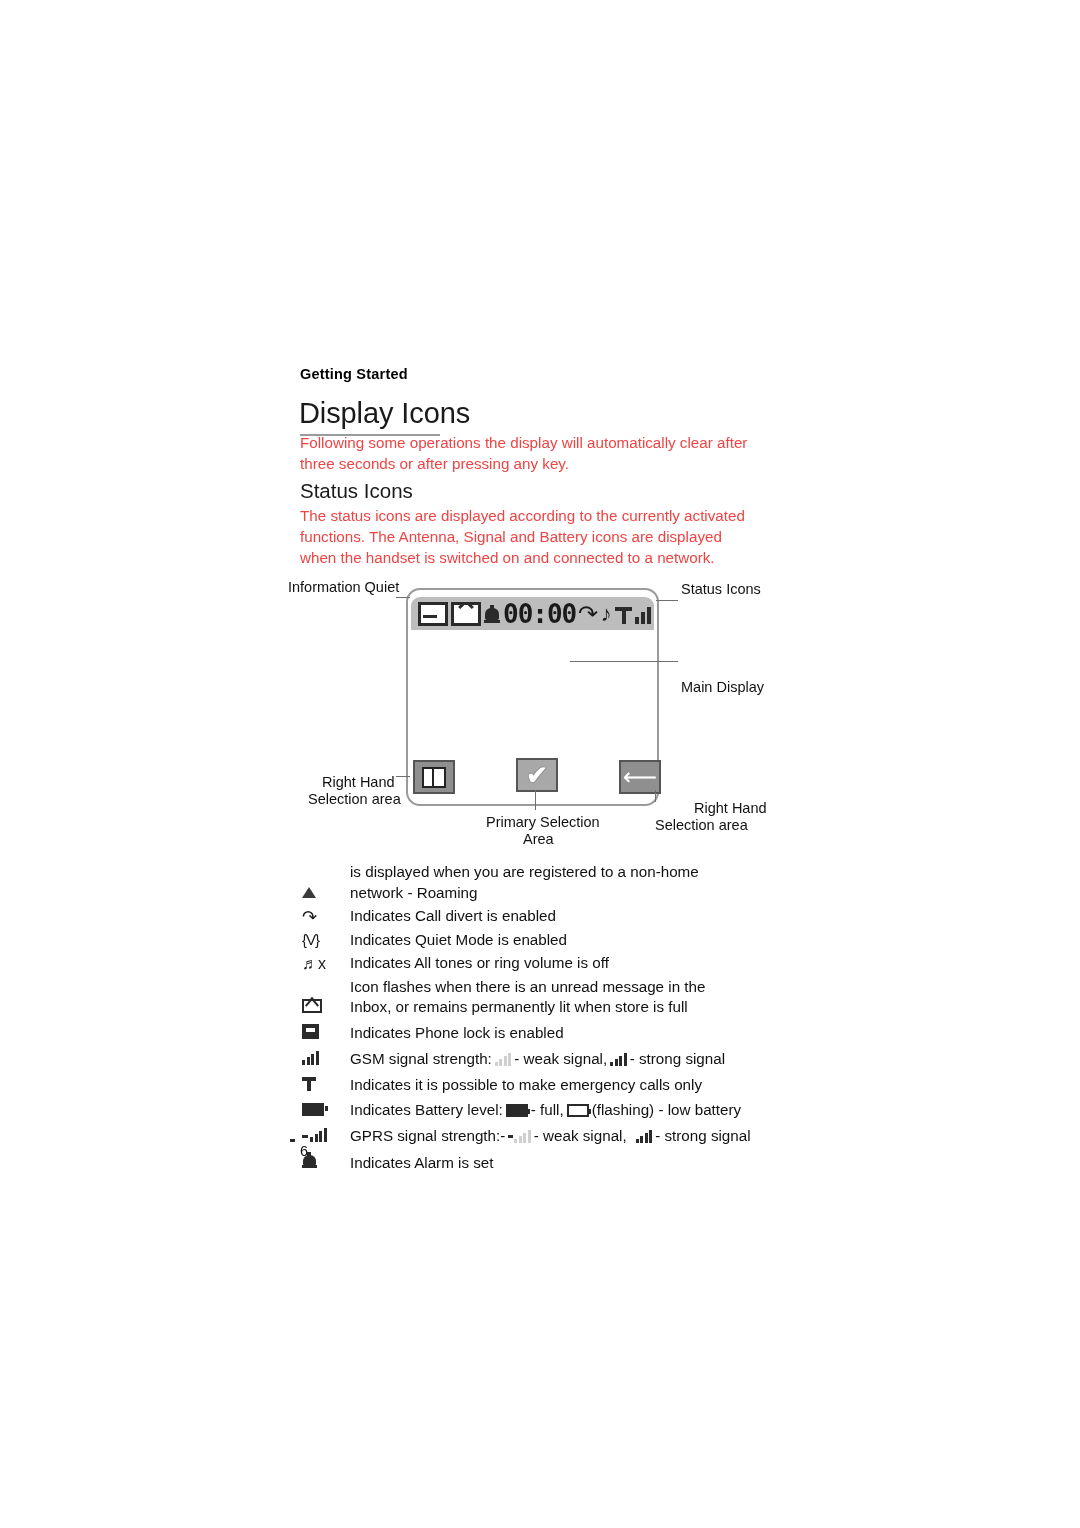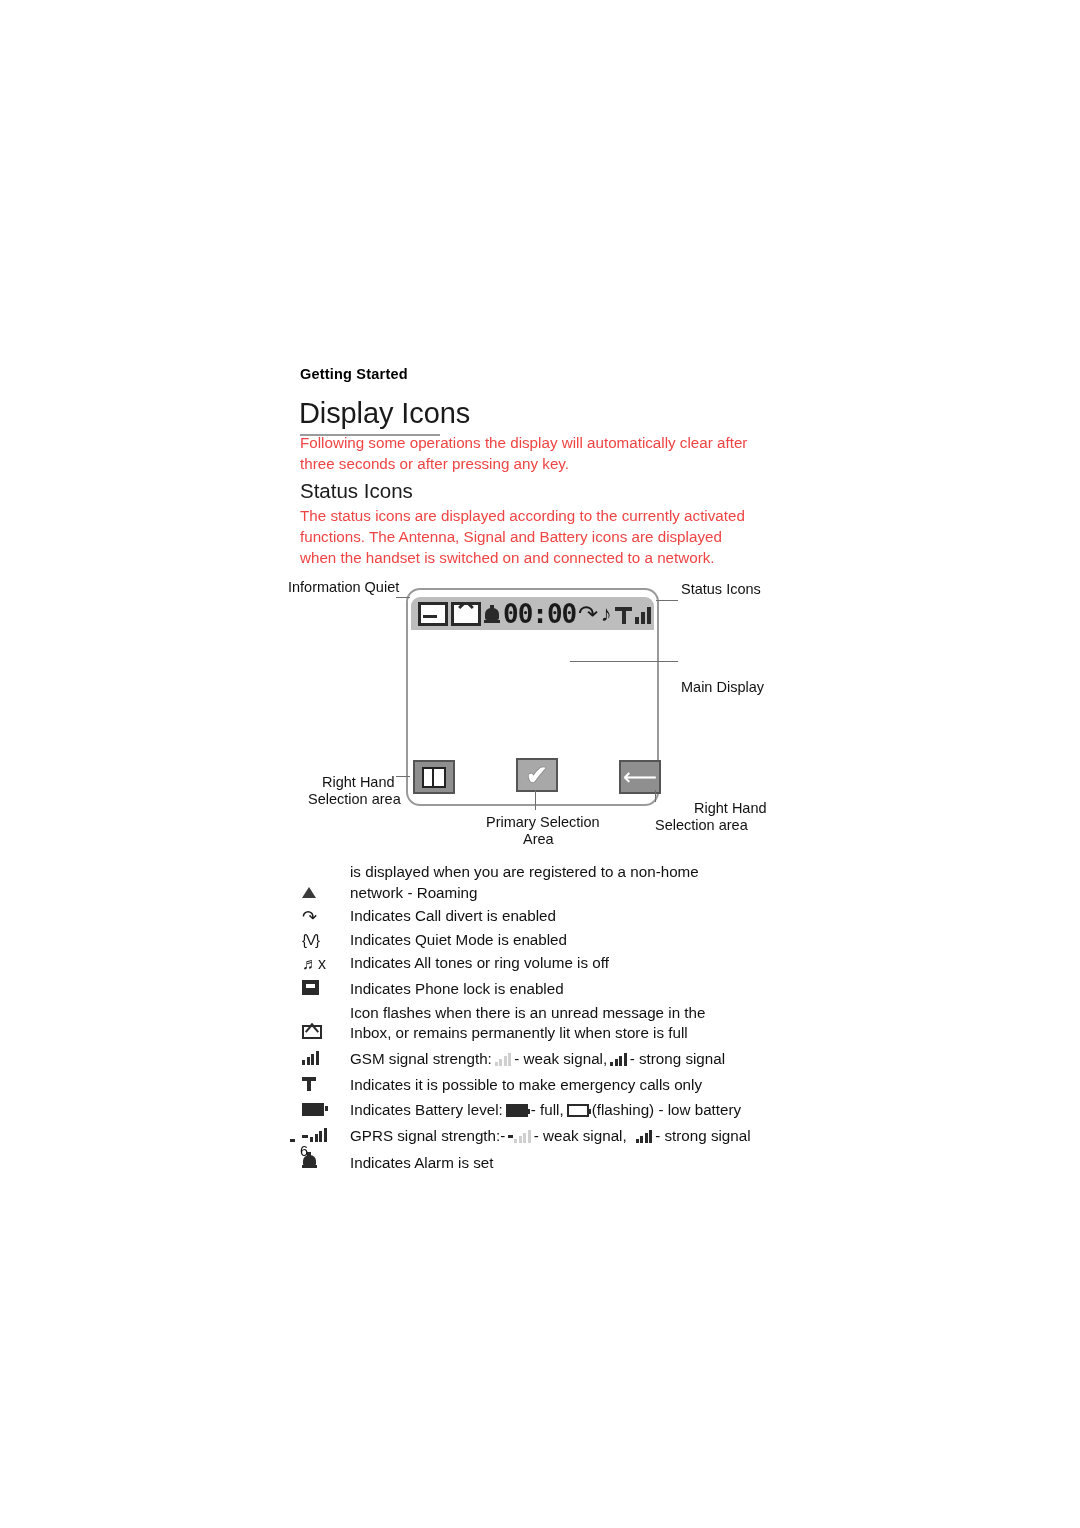--- a/index.html
+++ b/index.html
@@ -534,30 +534,30 @@
       <div class="lico g-quiet">{V}</div>
       <div class="ltext"><span>Indicates </span><b>Quiet Mode</b><span> is enabled</span></div>
     </div>
 
     <div class="lrow">
       <div class="lico g-mute">♬x</div>
       <div class="ltext">Indicates All tones or ring volume is off</div>
     </div>
 
     <div class="lrow">
+      <div class="lico"><span class="g-env"></span></div>
+      <div class="ltext" style="width:400px">Icon flashes when there is an unread message in the Inbox, or remains permanently lit when store is full</div>
+    </div>
+
+    <div class="lrow">
       <div class="lico"><span class="g-lock"></span></div>
       <div class="ltext">Indicates Phone lock is enabled</div>
     </div>
 
     <div class="lrow">
-      <div class="lico"><span class="g-env"></span></div>
-      <div class="ltext" style="width:400px">Icon flashes when there is an unread message in the Inbox, or remains permanently lit when store is full</div>
-    </div>
-
-    <div class="lrow">
       <div class="lico"><span class="g-sig">
             <i></i>
             <i></i>
             <i></i>
             <i></i>
           </span></div>
       <div class="ltext"><span>GSM signal strength:</span><span class="mini-bars weak">
             <i></i>
             <i></i>
             <i></i>

